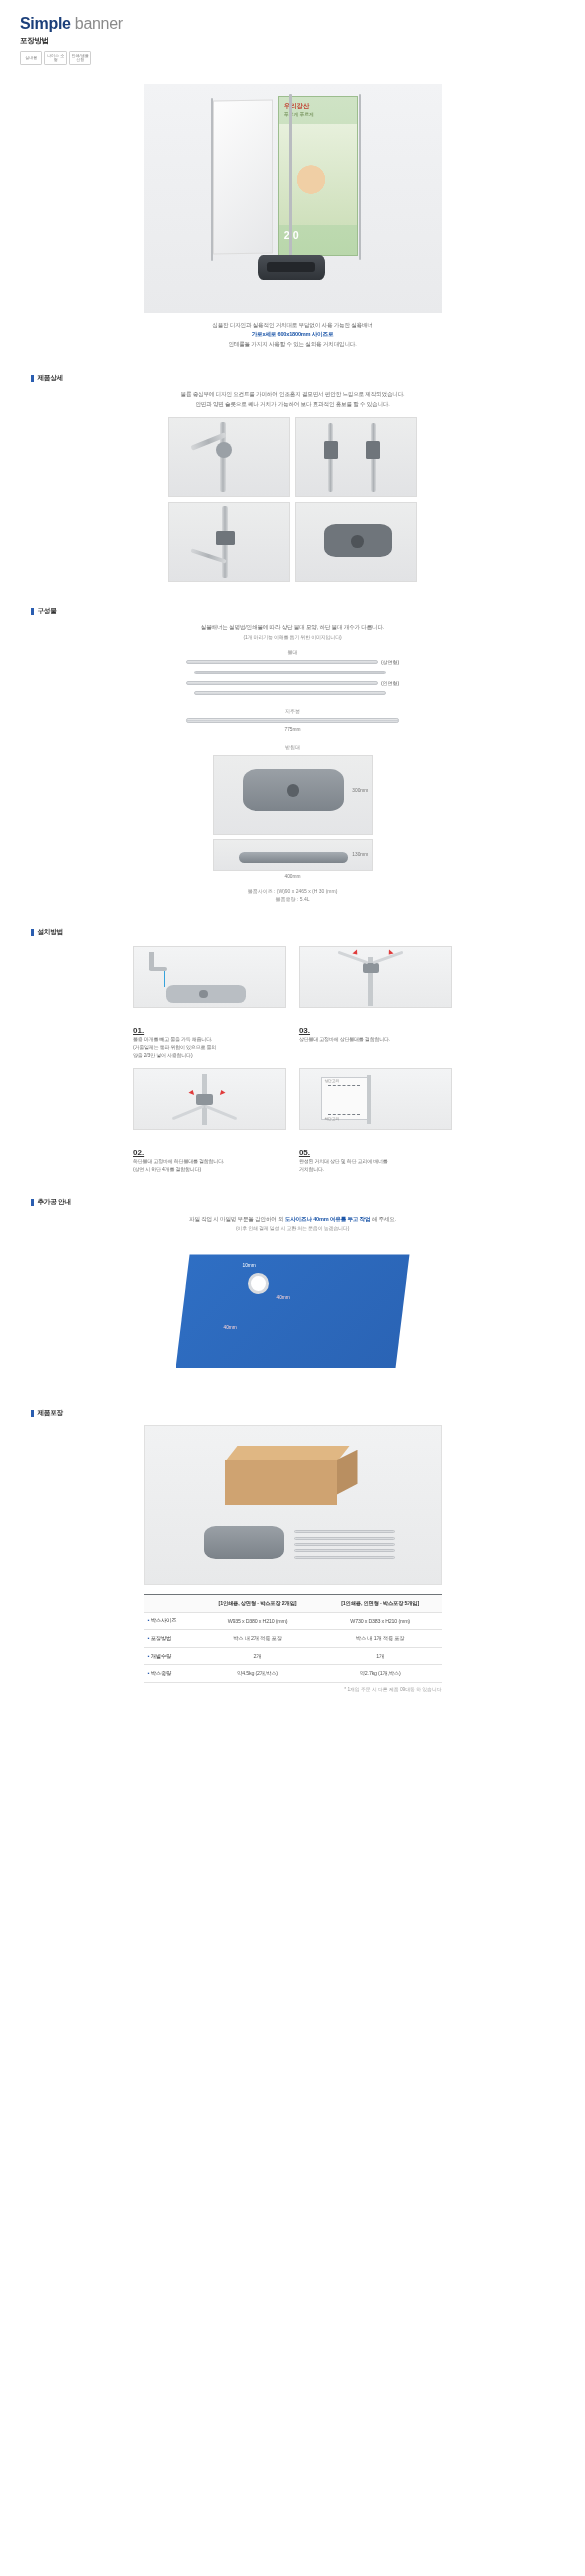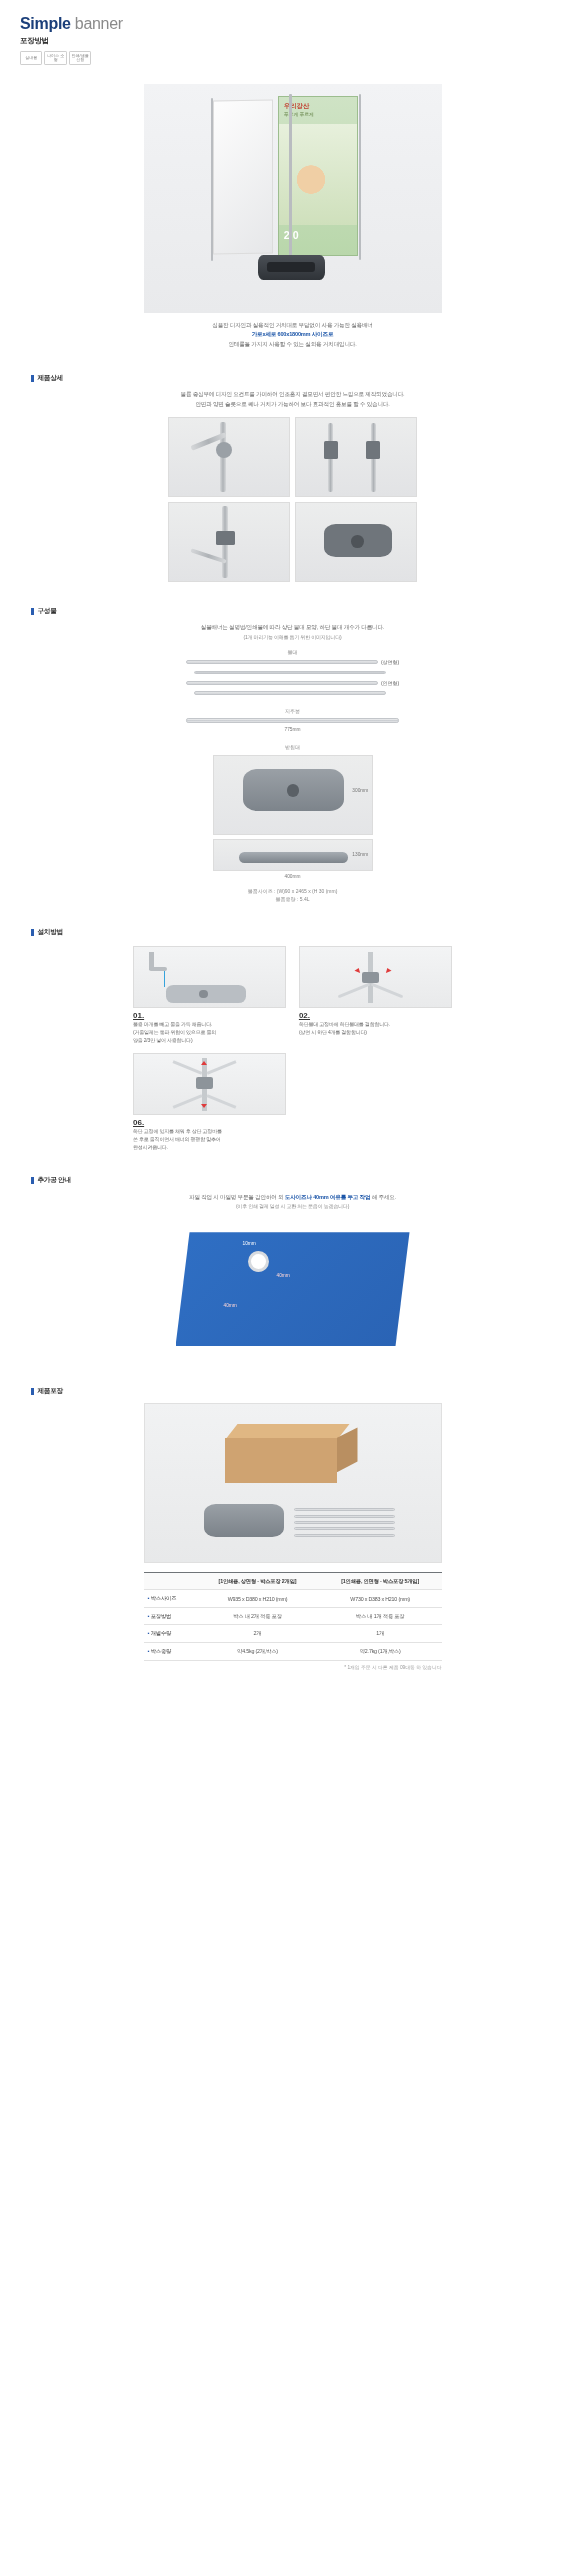--- a/index.html
+++ b/index.html
@@ -104,21 +104,21 @@
   .sideview { width:160px; height:32px; margin:4.3px auto 0; position:relative;
     background:linear-gradient(#eceded,#e4e5e7); border:0.5px solid #dcdcdc;}
   .sideview .s1 { position:absolute; left:25.5px; top:11.7px; width:109px; height:10.6px; border-radius:5.3px/5.3px;
     background:linear-gradient(#a7adb3,#7d848b);}
 
   
   .steps { width:319px; margin:8.5px auto 0; display:grid; grid-template-columns:1fr 1fr; gap:8.5px 12.8px;}
   .step .img {
     height:62px; background:linear-gradient(#f3f4f5,#e9eaeb); border:0.5px solid #dcdcdc; position:relative; overflow:hidden;
   }
-  .step .num { font-size:8px; color:#333; font-weight:bold; margin-top:3px;text-decoration:underline;}
+  .step .num { font-size:8px; color:#333; font-weight:bold; margin-top:18px;text-decoration:underline;}
   .step .desc { font-size:5px; color:#666; line-height:1.55; margin-top:1.6px; letter-spacing:-0.2px;}
   .arrow { position:absolute; width:0;height:0;border-left:3.2px solid transparent;border-right:3.2px solid transparent;border-top:4.8px solid #e03b3b;}
   .dashline { position:absolute; border-top:0.5px dashed #7a8088; }
 
   
   .extra-img { width:298px; height:144px; margin:7.5px auto 0; background:#ffffff; position:relative;}
   .extra-img .sheet {
     position:absolute; left:32px; top:14px; width:234px; height:114px;
     background:linear-gradient(135deg,#2f6fc4,#2a63b4);
     clip-path:polygon(6% 0,100% 0,94% 100%,0 100%);
@@ -303,52 +303,61 @@
           <div style="position:absolute;left:32px;top:38px;width:80px;height:18px;background:#b9bec3;border-radius:7.5px/6.4px;"></div>
           <div style="position:absolute;left:65px;top:43px;width:8.5px;height:8.5px;border-radius:50%;background:#868c92;"></div>
         </div>
         <div class="num">01.</div>
         <div class="desc" style="white-space:pre-line;">불용 마개를 빼고 물을 가득 채웁니다.
 (거울일제는 동파 위험이 있으므로 물의
 양을 2/3만 넣어 사용합니다)</div>
       </div>
 
 
+      <div class="step">
+        <div class="img">
+          <div style="position:absolute;left:68px;top:10.6px;width:4.8px;height:49px;background:#c6cacd;"></div>
+          <div style="position:absolute;left:63px;top:16px;width:16px;height:10.6px;background:#8d949a;border-radius:2.1px;"></div>
+          <div style="position:absolute;left:37px;top:9.6px;width:32px;height:3.2px;background:#d2d5d8;transform:rotate(20deg);border-radius:1.6px;"></div>
+          <div style="position:absolute;left:72px;top:9.6px;width:32px;height:3.2px;background:#d2d5d8;transform:rotate(-20deg);border-radius:1.6px;"></div>
+          <div class="arrow" style="left:53px;top:4.3px;transform:rotate(-40deg);"></div>
+          <div class="arrow" style="left:87px;top:4.3px;transform:rotate(40deg);"></div>
+        </div>
+        <div class="num">03.</div>
+        <div class="desc">상단불대 고정바에 상단불대를 결합합니다.</div>
+      </div>
 
       <div class="step">
         <div class="img">
           <div style="position:absolute;left:68px;top:5.3px;width:4.8px;height:51px;background:#c6cacd;"></div>
           <div style="position:absolute;left:62px;top:25.5px;width:17px;height:10.6px;background:#8d949a;border-radius:2.1px;"></div>
           <div style="position:absolute;left:37px;top:42px;width:34px;height:3.2px;background:#d2d5d8;transform:rotate(-22deg);border-radius:1.6px;"></div>
           <div style="position:absolute;left:70px;top:42px;width:34px;height:3.2px;background:#d2d5d8;transform:rotate(22deg);border-radius:1.6px;"></div>
           <div class="arrow" style="left:55px;top:21px;transform:rotate(200deg);"></div>
           <div class="arrow" style="left:85px;top:21px;transform:rotate(160deg);"></div>
         </div>
         <div class="num">02.</div>
         <div class="desc" style="white-space:pre-line;">하단불대 고정바에 하단불대를 결합합니다.
 (상면 시 하단 4개를 결합합니다)</div>
       </div>
 
-
       <div class="step">
         <div class="img">
-          <div style="position:absolute;left:68px;top:4.3px;width:4.8px;height:53px;background:#c6cacd;"></div>
-          <div style="position:absolute;left:62px;top:23.4px;width:17px;height:11.7px;background:#8d949a;border-radius:2.1px;"></div>
-          <div style="position:absolute;left:38px;top:11.7px;width:31px;height:2.7px;background:#d2d5d8;transform:rotate(22deg);"></div>
-          <div style="position:absolute;left:72px;top:11.7px;width:31px;height:2.7px;background:#d2d5d8;transform:rotate(-22deg);"></div>
-          <div style="position:absolute;left:38px;top:46px;width:31px;height:2.7px;background:#d2d5d8;transform:rotate(-22deg);"></div>
-          <div style="position:absolute;left:72px;top:46px;width:31px;height:2.7px;background:#d2d5d8;transform:rotate(22deg);"></div>
-          <div class="arrow" style="left:67px;top:7.5px;transform:rotate(180deg);"></div>
-          <div class="arrow" style="left:67px;top:50px;"></div>
+          <div style="position:absolute;left:21px;top:8.5px;width:48px;height:43px;border:0.5px solid #c9ccd0;background:#fafafa;"></div>
+          <div style="position:absolute;left:67px;top:6.4px;width:3.7px;height:49px;background:#c6cacd;"></div>
+          <div class="dashline" style="left:28px;top:16px;width:32px;"></div>
+          <div class="dashline" style="left:28px;top:45px;width:32px;"></div>
+          <div style="position:absolute;left:24.5px;top:9.6px;font-size:3.7px;color:#777;">상단고리</div>
+          <div style="position:absolute;left:24.5px;top:47px;font-size:3.7px;color:#777;">하단고리</div>
         </div>
-        <div class="num">06.</div>
-        <div class="desc" style="white-space:pre-line;">하단 고정에 있지를 채워 후 상단 고정바를
-쓴 후로 올직이면서 배너의 팽팽함 맞추어
-완성시켜줍니다.</div>
-      </div>
+        <div class="num">05.</div>
+        <div class="desc" style="white-space:pre-line;">완성된 거치대 상단 및 하단 고리에 배너를
+거치합니다.</div>
+      </div>
+
 
     </div>
   </div>
 
   <div class="sp"></div>
 
   <div>
     <div class="sec-head">
       <span class="bar"></span>
       <span class="txt">추가공 안내</span>

